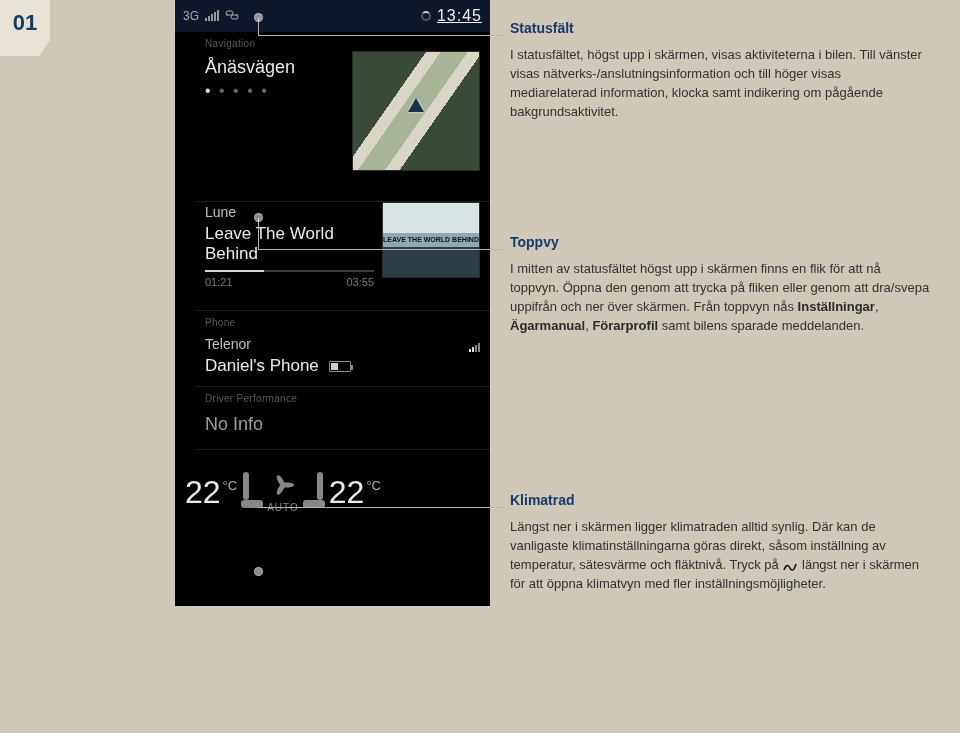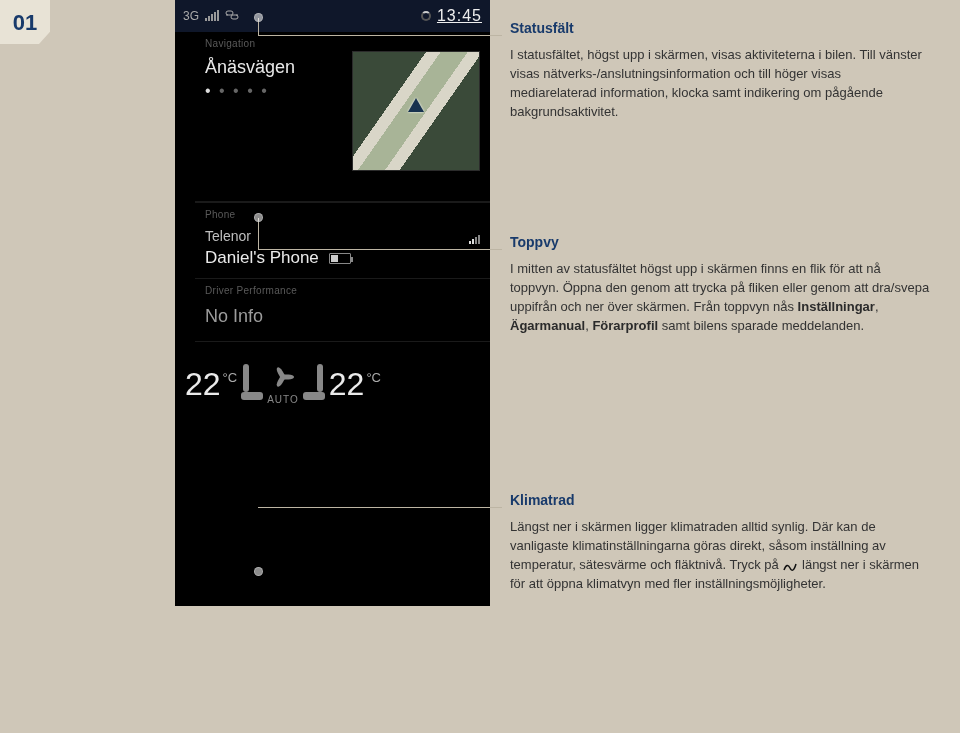--- a/index.html
+++ b/index.html
@@ -9,21 +9,21 @@
     background: #cfc7b8;
     font-family: Arial, Helvetica, sans-serif;
     position: relative;
     overflow: hidden;
   }
   .page-tab {
     position: absolute;
     top: 0;
     left: 0;
     width: 50px;
-    height: 44px;
+    height: 56px;
     background: #e8e3d6;
     text-align: center;
     line-height: 45px;
     font-size: 22px;
     font-weight: bold;
     color: #183a6b;
     clip-path: polygon(0 0, 100% 0, 100% 72%, 78% 100%, 0 100%);
   }
 
   
@@ -201,20 +201,36 @@
         <div class="nav-title">Ånäsvägen</div>
         <div class="nav-dots"><span class="sel">•</span> • • • •</div>
       </div>
       <div class="nav-map">
         <div class="nav-arrow"></div>
       </div>
     </div>
   </div>
 
   <div class="section">
+    <div class="media-body">
+      <div class="media-left">
+        <div class="media-artist">Lune</div>
+        <div class="media-track">Leave The World Behind</div>
+        <div class="prog">
+            <div class="fill"></div>
+          </div>
+        <div class="time-row">
+          <span>01:21</span>
+          <span>03:55</span>
+        </div>
+      </div>
+      <div class="media-art">
+        <span>LEAVE THE WORLD BEHIND</span>
+      </div>
+    </div>
   </div>
 
   <div class="section">
     <div class="sec-label">Phone</div>
     <div class="phone-body">
       <div class="phone-row">
         <div class="phone-carrier">Telenor</div>
         <div class="phone-mini-bars">
             <span></span>
             <span></span>

